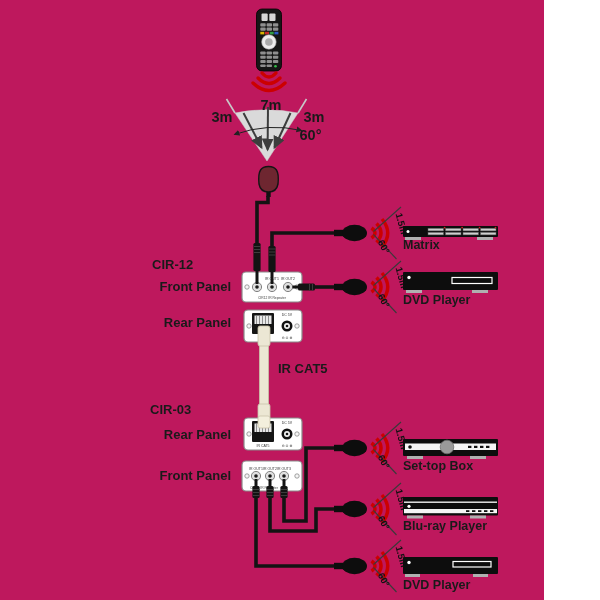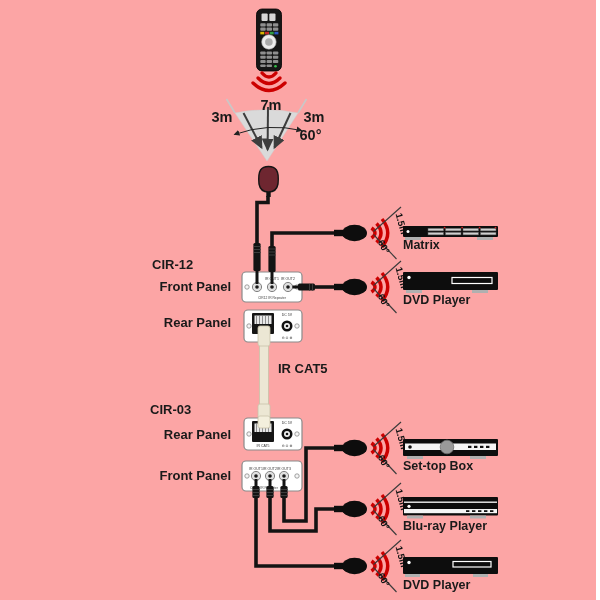--- a/index.html
+++ b/index.html
@@ -1,16 +1,16 @@
 <!DOCTYPE html>
 <html><head>
 <meta charset="utf-8">
 <style>
   html,body{margin:0;padding:0;background:#ffffff;}
-  #stage{position:relative;width:596px;height:600px;background:#fca5a5;overflow:hidden;}
+  #stage{position:relative;width:544px;height:600px;background:#be185d;overflow:hidden;}
   svg{position:absolute;left:0;top:0;}
   text{font-family:"Liberation Sans","DejaVu Sans",sans-serif;fill:#1a1a1a;}
   .lbl{font-size:13px;font-weight:bold;}
   .big{font-size:14.5px;font-weight:bold;}
   .dev{font-size:12.5px;font-weight:bold;}
   .rot{font-size:9.5px;font-weight:bold;fill:#111;}
   .tiny{font-size:3.5px;fill:#333;}
   .tinyb{font-size:3.3px;fill:#444;}
   .cable{stroke:#131313;stroke-width:3.6;fill:none;}
   .wedge{stroke:#3a3a3a;stroke-width:1.1;}

